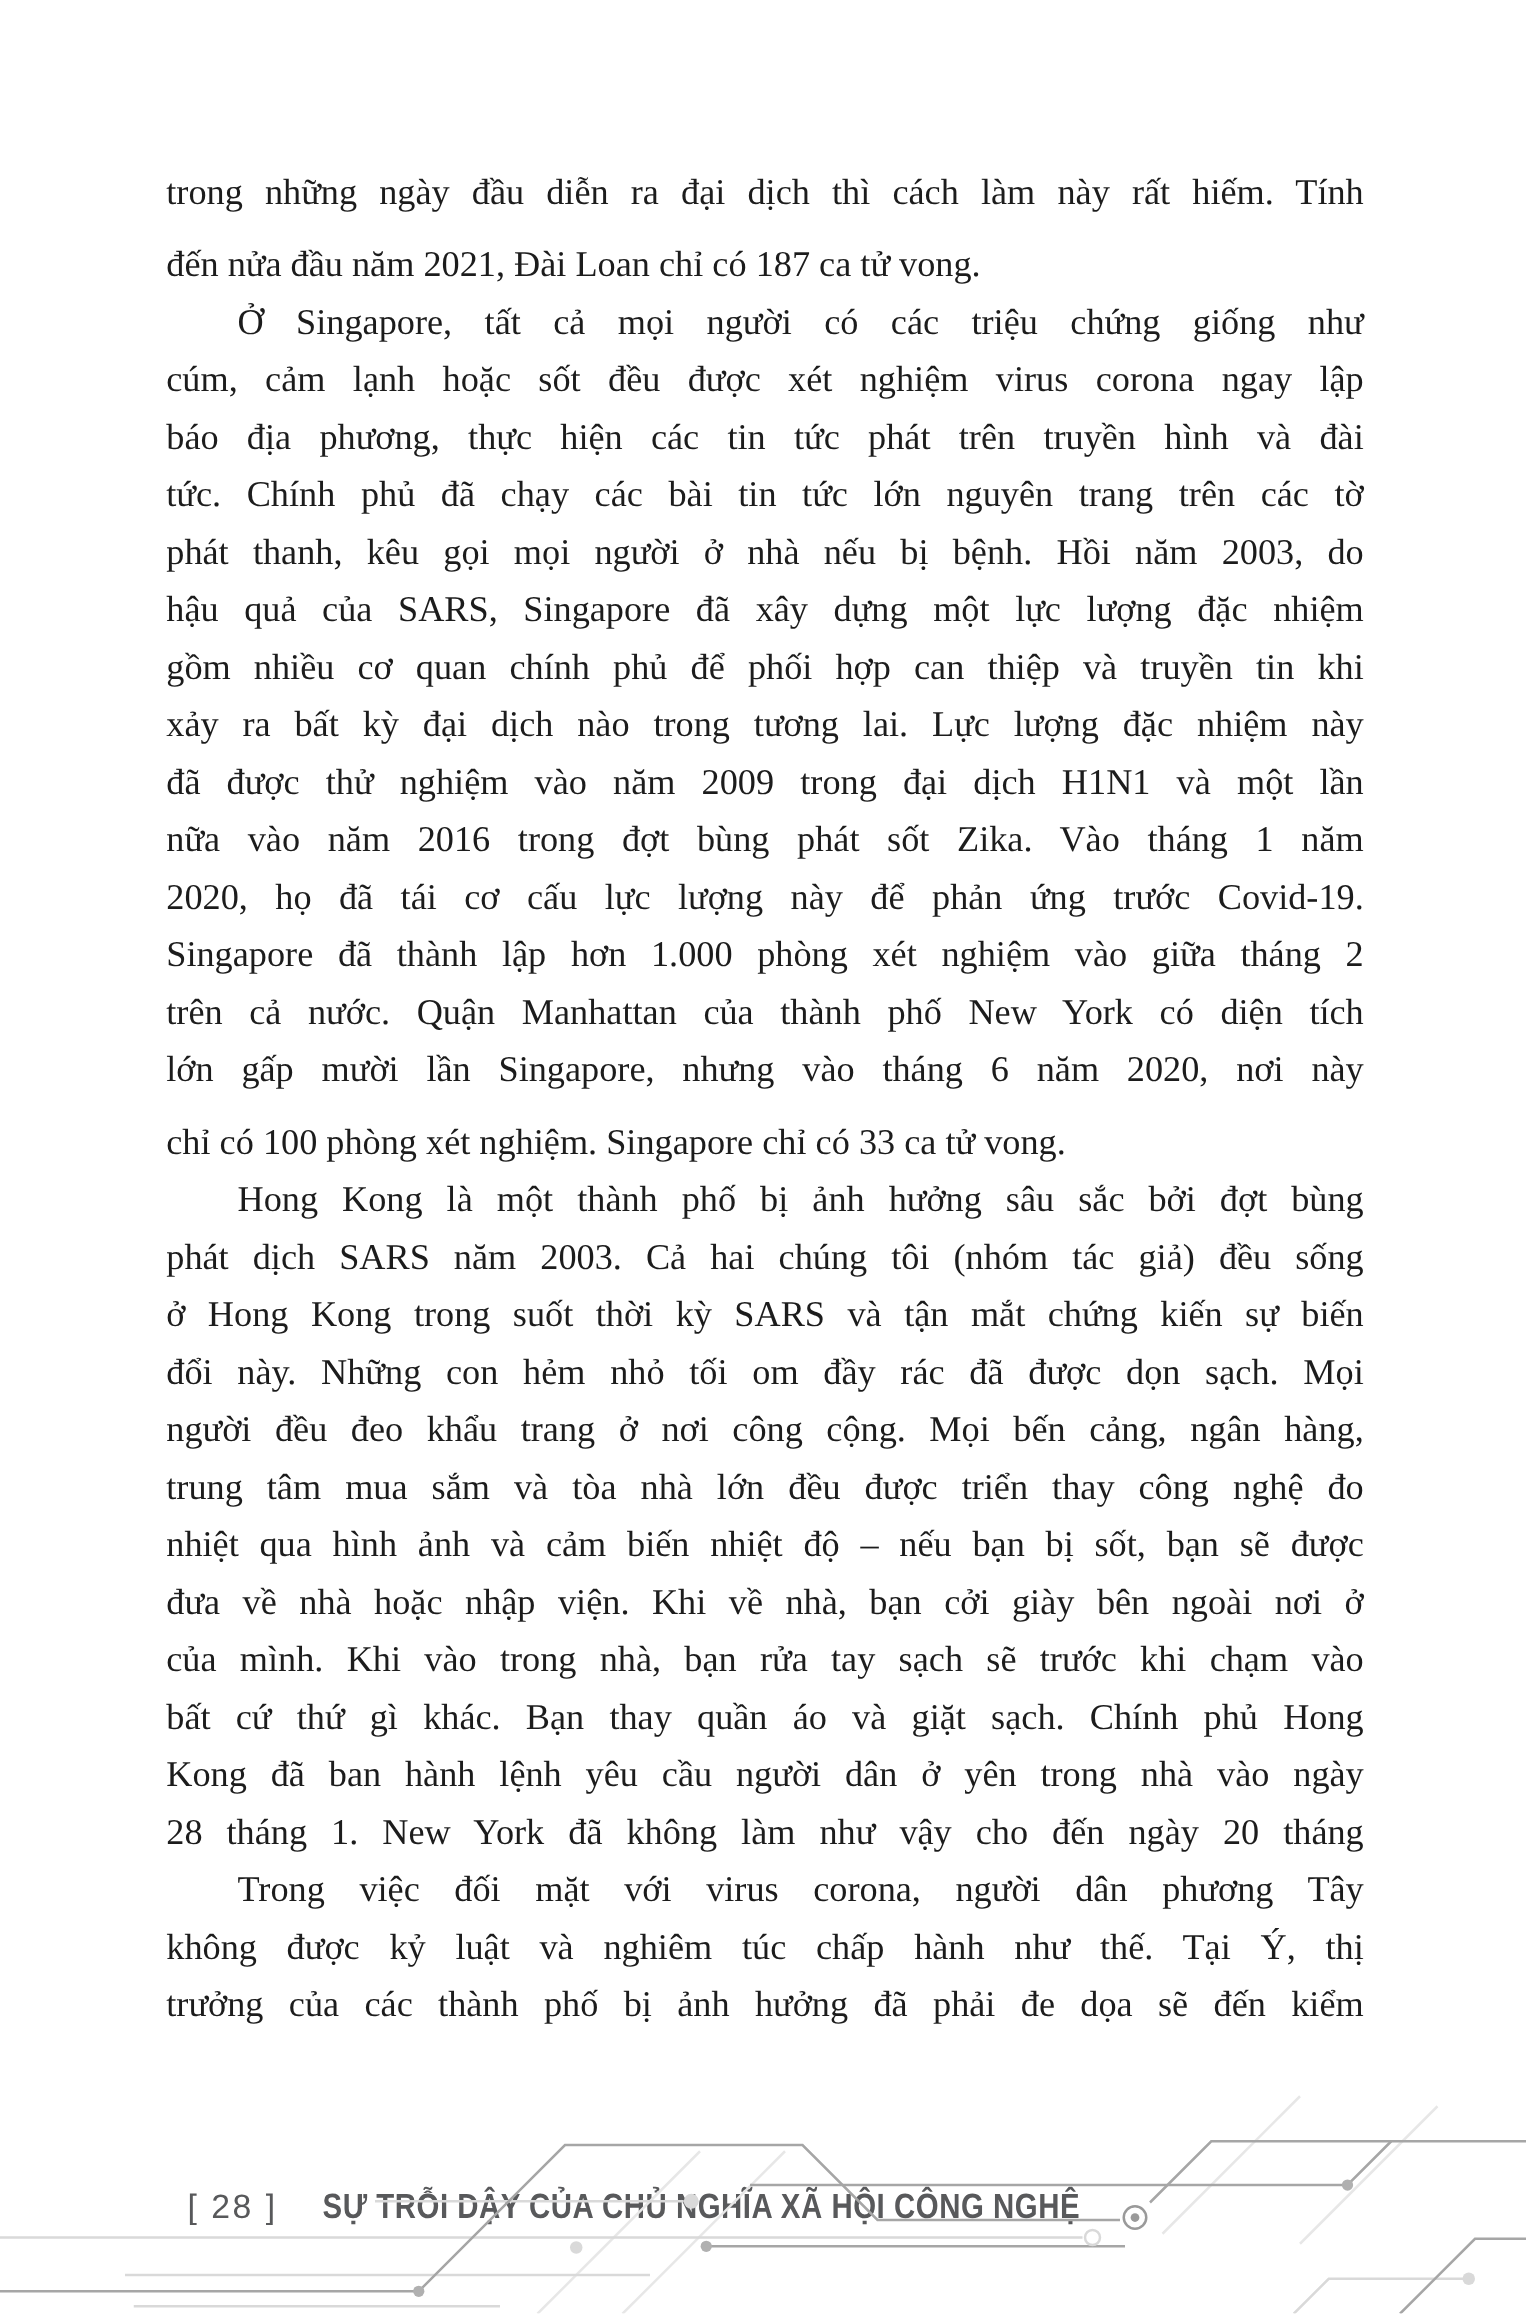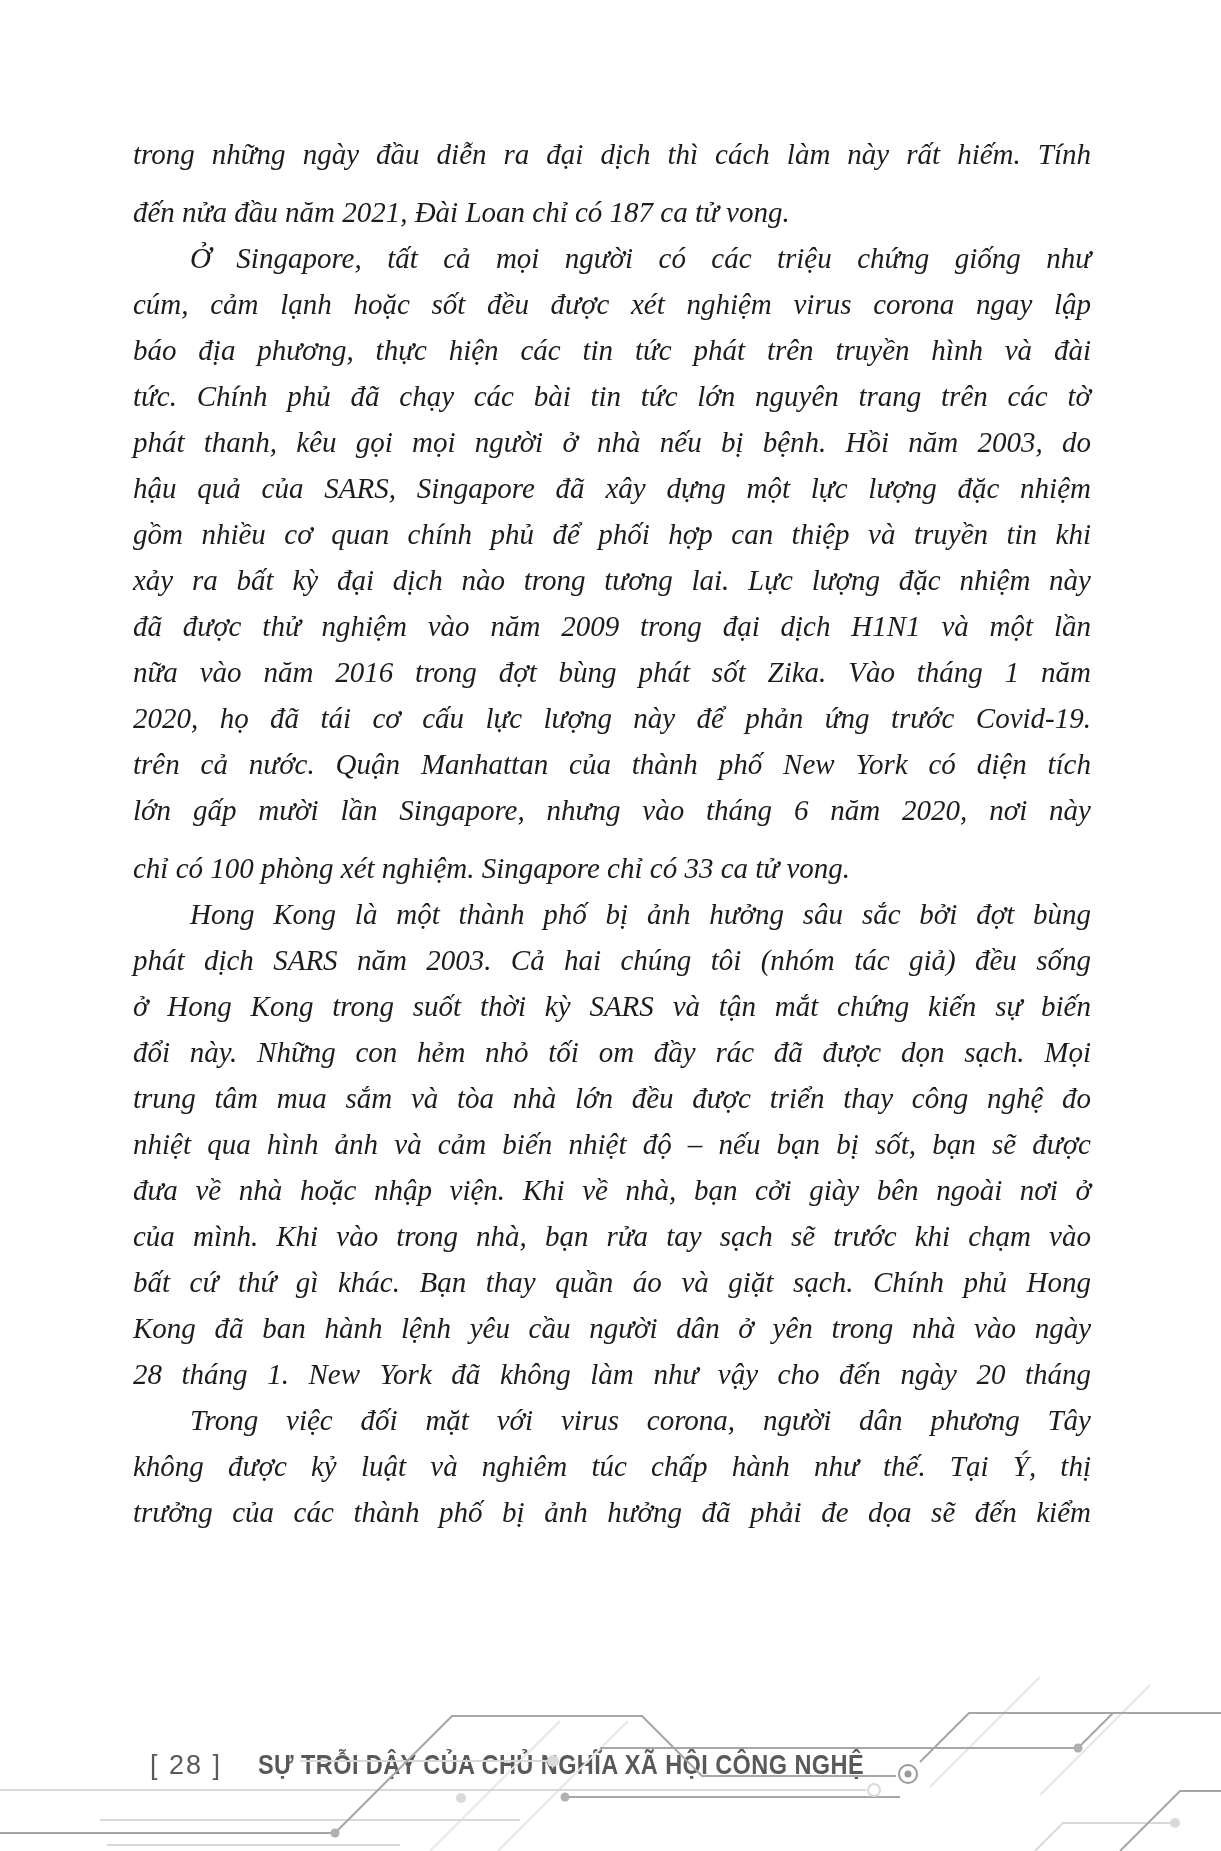--- a/index.html
+++ b/index.html
@@ -19,21 +19,20 @@
     background:var(--page-bg);
     overflow:hidden;
     font-family:"Liberation Serif", serif;
   }
   .body-text{
     position:absolute;
     left:133px;right:130px;top:131px;
     color:var(--text-color);
     font-size:29px;
     line-height:46px;
-    font-style:italic;
   }
   .line{
     text-align:justify;
     text-align-last:justify;
     white-space:normal;
   }
   .line.end{ text-align-last:left;margin-top:12px; }
   .line.indent{ text-indent:57px; }
   .footer{
     position:absolute;
@@ -82,27 +81,29 @@
       <div class="line">cúm, cảm lạnh hoặc sốt đều được xét nghiệm virus corona ngay lập</div>
       <div class="line">báo địa phương, thực hiện các tin tức phát trên truyền hình và đài</div>
       <div class="line">tức. Chính phủ đã chạy các bài tin tức lớn nguyên trang trên các tờ</div>
       <div class="line">phát thanh, kêu gọi mọi người ở nhà nếu bị bệnh. Hồi năm 2003, do</div>
       <div class="line">hậu quả của SARS, Singapore đã xây dựng một lực lượng đặc nhiệm</div>
       <div class="line">gồm nhiều cơ quan chính phủ để phối hợp can thiệp và truyền tin khi</div>
       <div class="line">xảy ra bất kỳ đại dịch nào trong tương lai. Lực lượng đặc nhiệm này</div>
       <div class="line">đã được thử nghiệm vào năm 2009 trong đại dịch H1N1 và một lần</div>
       <div class="line">nữa vào năm 2016 trong đợt bùng phát sốt Zika. Vào tháng 1 năm</div>
       <div class="line">2020, họ đã tái cơ cấu lực lượng này để phản ứng trước Covid-19.</div>
+      <div class="line">Singapore đã thành lập hơn 1.000 phòng xét nghiệm vào giữa tháng 2</div>
       <div class="line">trên cả nước. Quận Manhattan của thành phố New York có diện tích</div>
       <div class="line">lớn gấp mười lần Singapore, nhưng vào tháng 6 năm 2020, nơi này</div>
       <div class="line end">chỉ có 100 phòng xét nghiệm. Singapore chỉ có 33 ca tử vong.</div>
       <div class="line indent">Hong Kong là một thành phố bị ảnh hưởng sâu sắc bởi đợt bùng</div>
       <div class="line">phát dịch SARS năm 2003. Cả hai chúng tôi (nhóm tác giả) đều sống</div>
       <div class="line">ở Hong Kong trong suốt thời kỳ SARS và tận mắt chứng kiến sự biến</div>
       <div class="line">đổi này. Những con hẻm nhỏ tối om đầy rác đã được dọn sạch. Mọi</div>
+      <div class="line">người đều đeo khẩu trang ở nơi công cộng. Mọi bến cảng, ngân hàng,</div>
       <div class="line">trung tâm mua sắm và tòa nhà lớn đều được triển thay công nghệ đo</div>
       <div class="line">nhiệt qua hình ảnh và cảm biến nhiệt độ – nếu bạn bị sốt, bạn sẽ được</div>
       <div class="line">đưa về nhà hoặc nhập viện. Khi về nhà, bạn cởi giày bên ngoài nơi ở</div>
       <div class="line">của mình. Khi vào trong nhà, bạn rửa tay sạch sẽ trước khi chạm vào</div>
       <div class="line">bất cứ thứ gì khác. Bạn thay quần áo và giặt sạch. Chính phủ Hong</div>
       <div class="line">Kong đã ban hành lệnh yêu cầu người dân ở yên trong nhà vào ngày</div>
       <div class="line">28 tháng 1. New York đã không làm như vậy cho đến ngày 20 tháng</div>
       <div class="line indent">Trong việc đối mặt với virus corona, người dân phương Tây</div>
       <div class="line">không được kỷ luật và nghiêm túc chấp hành như thế. Tại Ý, thị</div>
       <div class="line">trưởng của các thành phố bị ảnh hưởng đã phải đe dọa sẽ đến kiểm</div>

